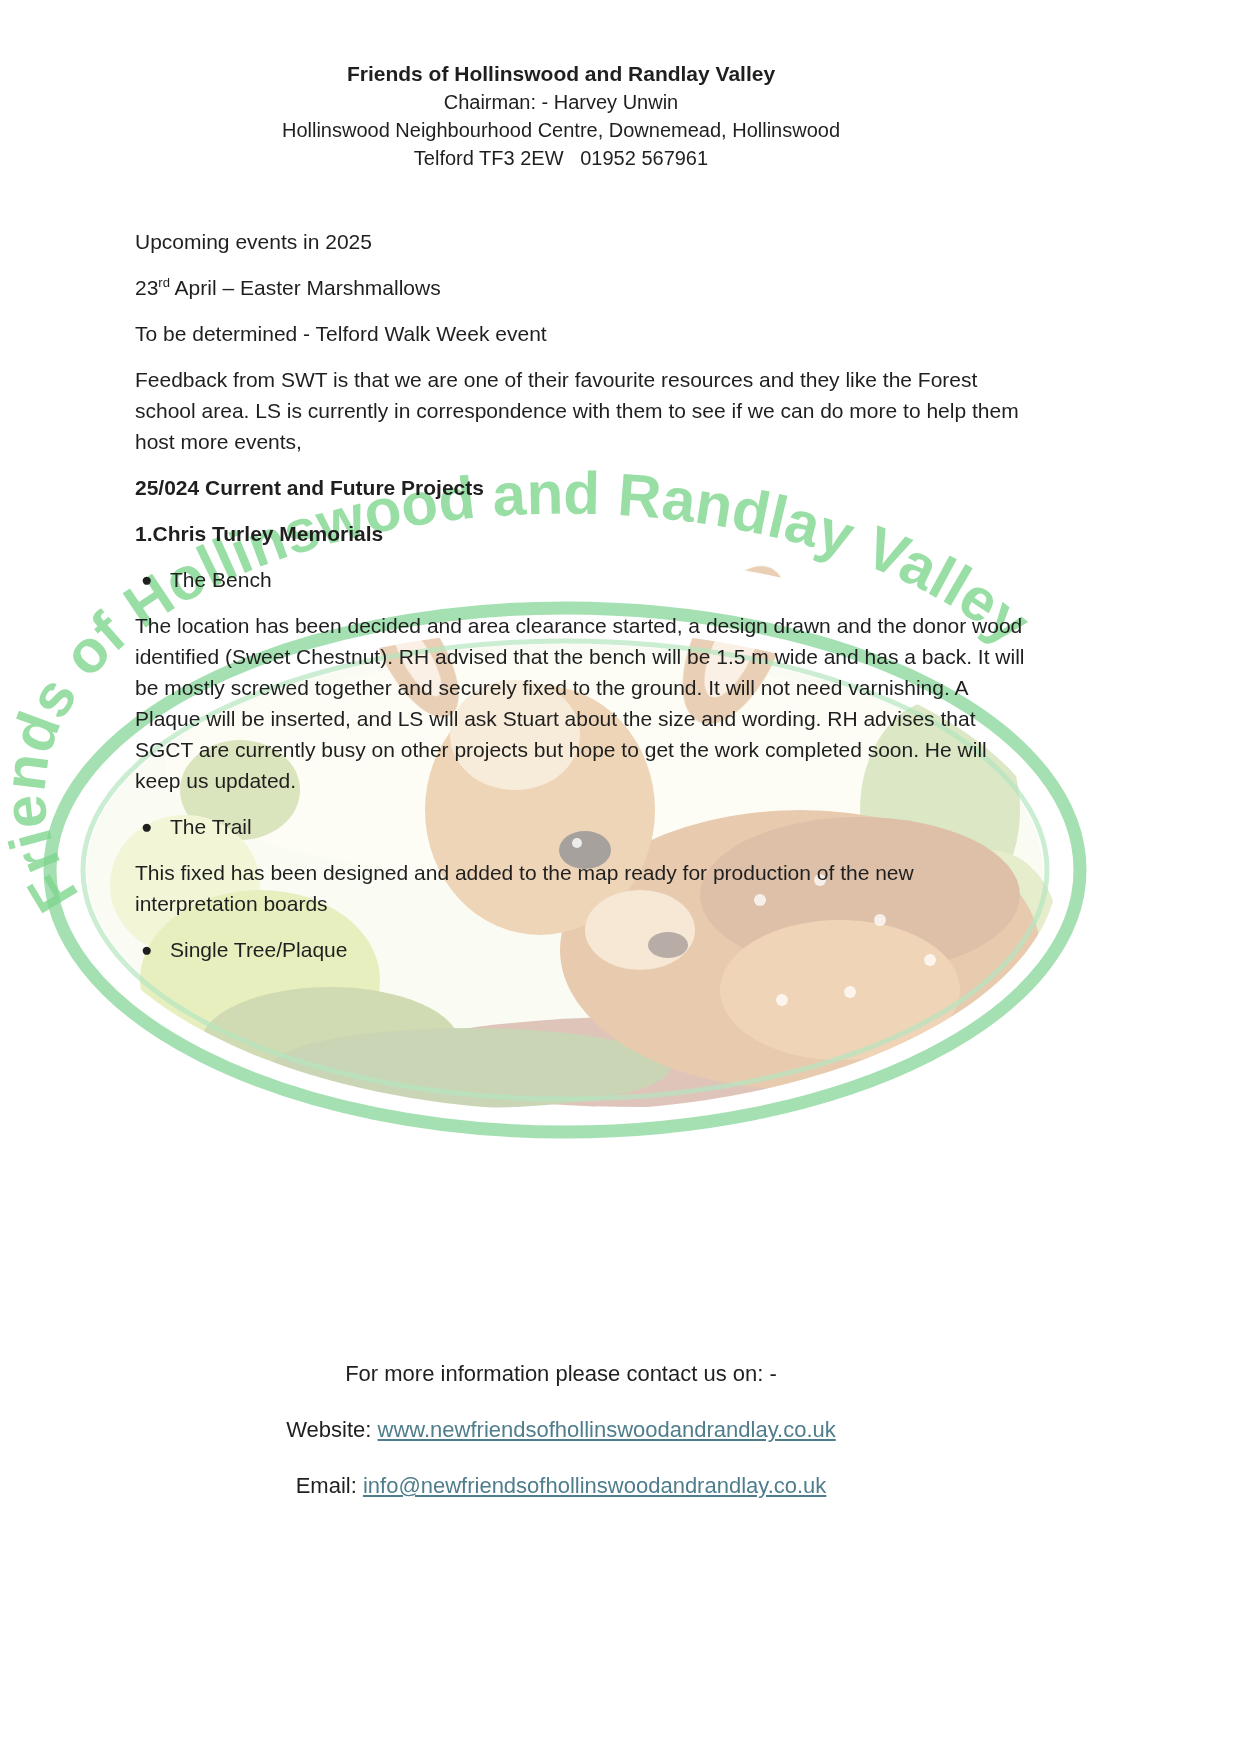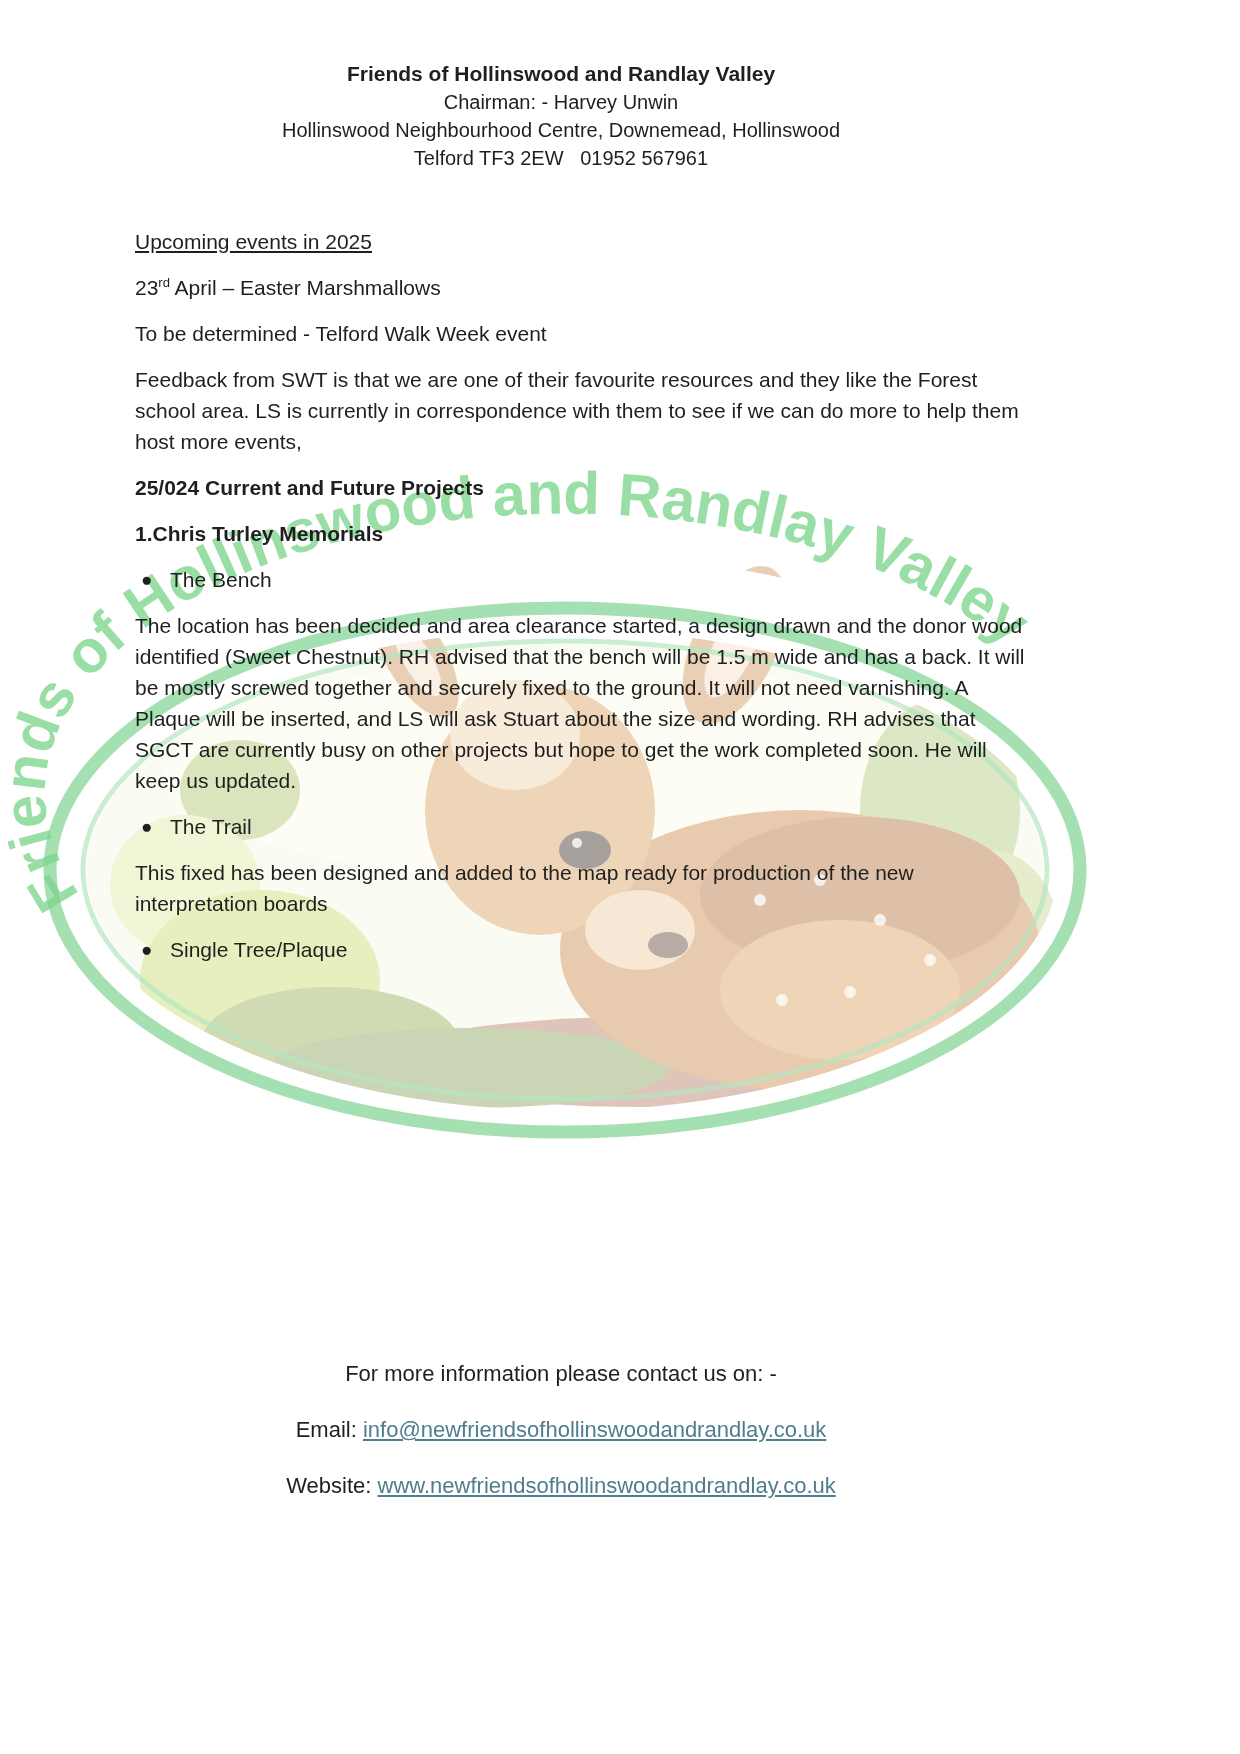--- a/index.html
+++ b/index.html
@@ -32,21 +32,21 @@
   .org-title { font-weight: bold; font-size: 21px; }
 
   .doc-body {
     margin-top: 54px;
     margin-left: 135px;
     width: 900px;
     font-size: 21px;
     line-height: 31px;
   }
   .doc-body p { margin: 0 0 15px 0; }
-  .u { text-decoration: underline; }
+  .u { }
   .b { font-weight: bold; }
   sup { font-size: 13px; line-height: 0; vertical-align: super; }
 
   .bullet-item { display: flex; }
   .bullet-item .dot {
     width: 29px;
     padding-left: 6px;
     flex: 0 0 auto;
     font-size: 19px;
   }
@@ -167,18 +167,18 @@
 
       <p class="bullet-item">
         <span class="dot">●</span>
           <span>Single Tree/Plaque</span>
       </p>
 
     </main>
 
     <footer class="doc-footer">
       <p>For more information please contact us on: -</p>
+      <p><span>Website: </span><a>www.newfriendsofhollinswoodandrandlay.co.uk</a></p>
       <p><span>Email: </span><a>info@newfriendsofhollinswoodandrandlay.co.uk</a></p>
-      <p><span>Website: </span><a>www.newfriendsofhollinswoodandrandlay.co.uk</a></p>
     </footer>
 
   </div>
 </div>
 
 </body></html>

